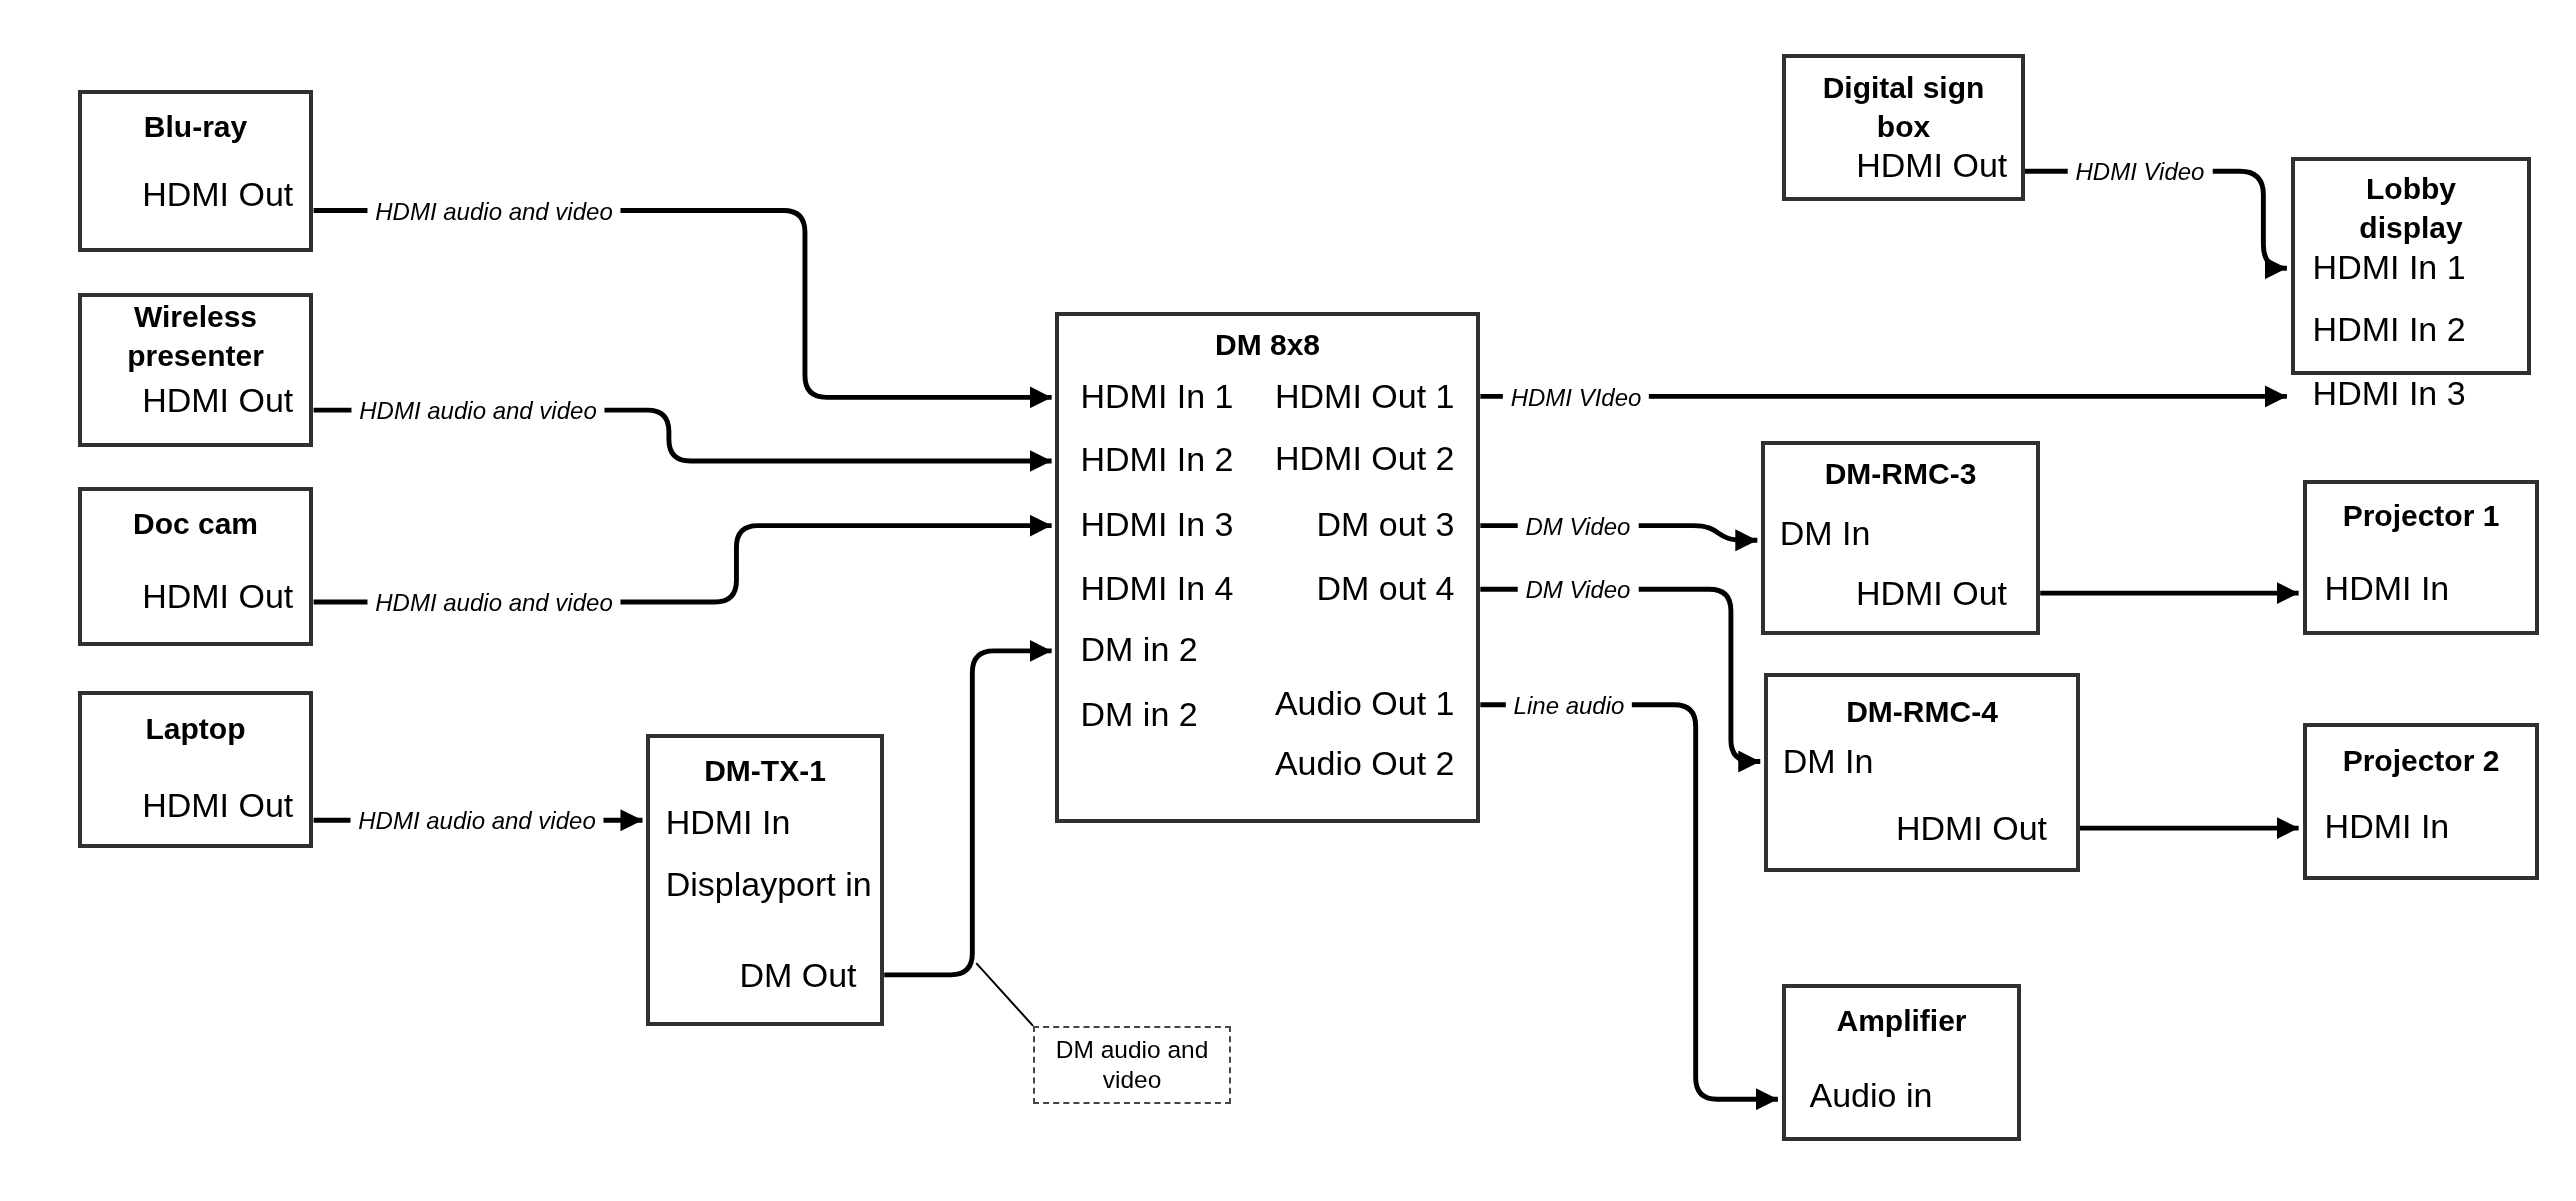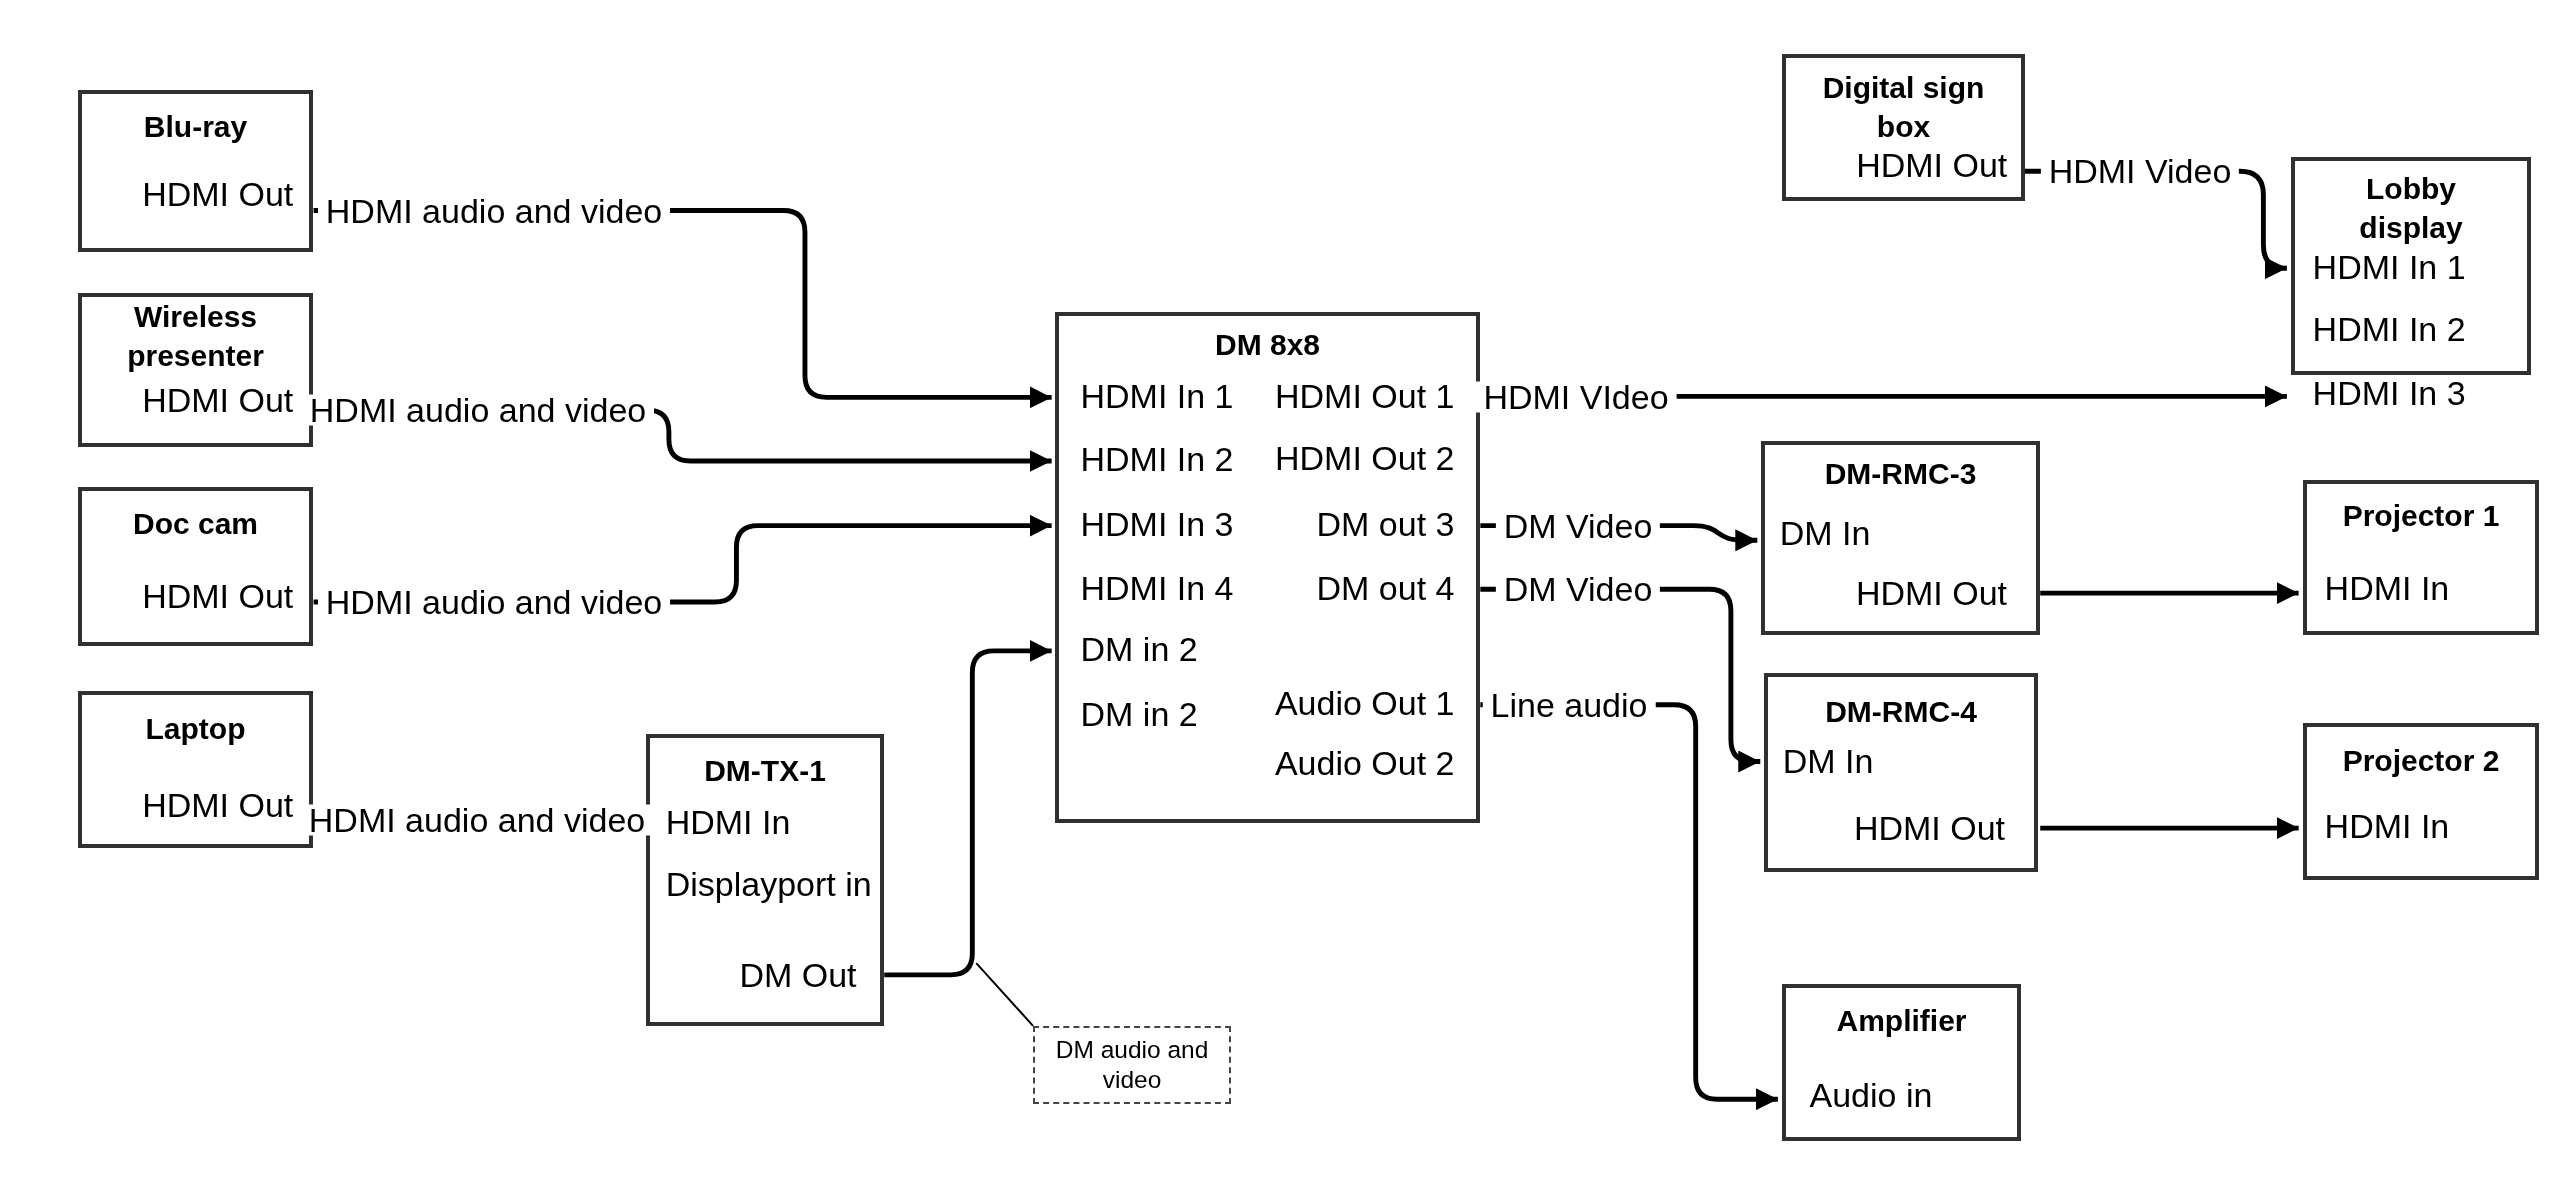--- a/index.html
+++ b/index.html
@@ -30,23 +30,24 @@
     line-height:35px;
     white-space:nowrap;
   }
   .port.pl{left:15.7px;}
   .port.pr{right:15.7px;text-align:right;}
   .elabel{
     position:absolute;
     transform:translate(-50%,-50%);
     background:#ffffff;
     padding:0 7.8px;
-    font-size:34px;
+    font-size:24px;
     line-height:31px;
     white-space:nowrap;
+    font-style:italic;
   }
   .note{
     position:absolute;
     border:2px dashed #444444;
     background:#ffffff;
     box-sizing:border-box;
     display:flex;
     align-items:center;
     justify-content:center;
     text-align:center;
@@ -142,21 +143,21 @@
     <div class="title" style="margin-top:9px">DM-RMC-3</div>
     <div class="port pl" style="top:71px;left:14.7px">DM In</div>
     <div class="port pr" style="top:131px;right:29px">HDMI Out</div>
   </div>
 
   <div class="node" style="left:2303px;top:480px;width:236px;height:155px">
     <div class="title" style="margin-top:11.7px">Projector 1</div>
     <div class="port pl" style="top:87px;left:17.6px">HDMI In</div>
   </div>
 
-  <div class="node" style="left:1764px;top:673px;width:274px;height:199px">
+  <div class="node" style="left:1764px;top:673px;width:316px;height:199px">
     <div class="title" style="margin-top:14.7px">DM-RMC-4</div>
     <div class="port pl" style="top:67px;left:14.7px">DM In</div>
     <div class="port pr" style="top:134px;right:29px">HDMI Out</div>
   </div>
 
   <div class="node" style="left:2303px;top:723px;width:236px;height:157px">
     <div class="title" style="margin-top:13.7px">Projector 2</div>
     <div class="port pl" style="top:82px;left:17.6px">HDMI In</div>
   </div>
 

